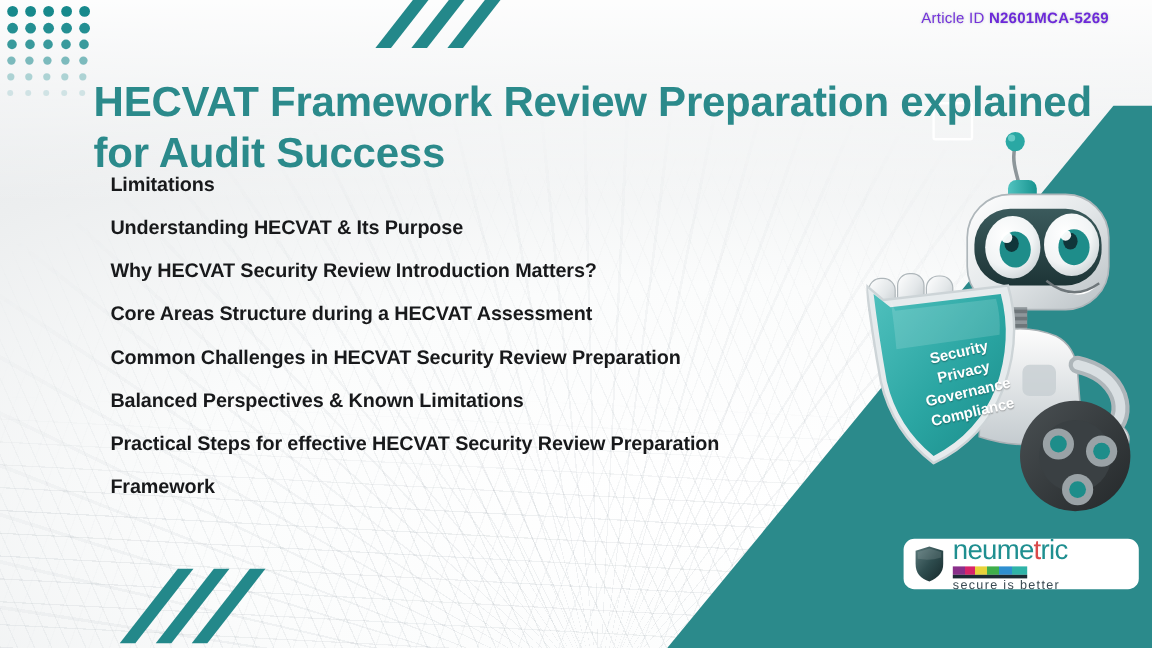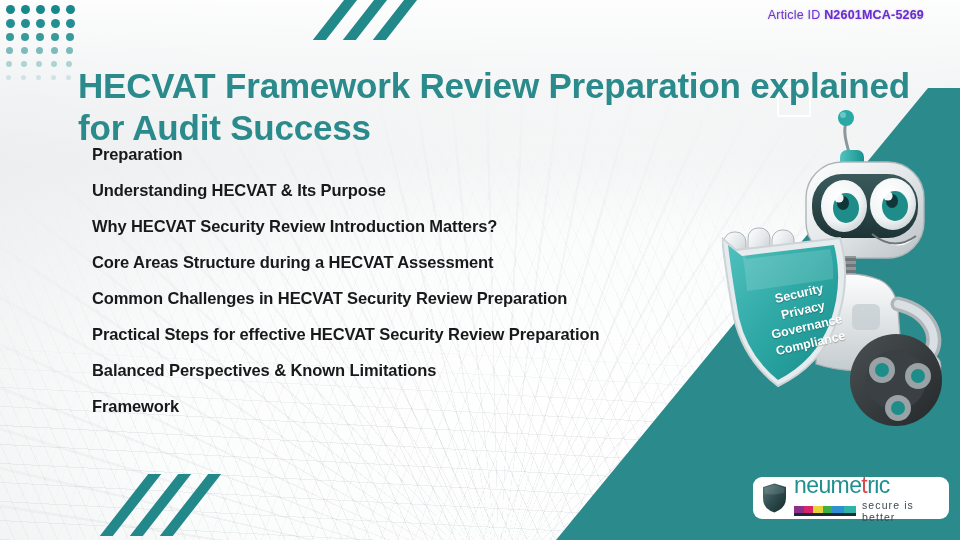--- a/index.html
+++ b/index.html
@@ -165,30 +165,29 @@
 
   
   .logo-box {
     position: absolute; left: 753px; top: 449px;
     width: 196px; height: 42px;
     background: #ffffff;
     border-radius: 9px;
     display: flex; align-items: center;
     padding: 0 9px;
     box-sizing: border-box;
-    margin-top: 28px;
   }
   .logo-shield { width: 25px; height: 30px; flex: 0 0 auto; margin-right: 7px; }
   .logo-right { flex: 1 1 auto; }
   .logo-word {
     font-size: 23px; font-weight: 400; color: #1f8f90;
     line-height: 22px; letter-spacing: -.6px;
   }
   .logo-word .lt { color: #d94a4a; }
-  .logo-sub { display: flex; align-items: center; margin-top: 3px; }
+  .logo-sub { display: flex; align-items: flex-start; margin-top: 3px; flex-direction: column; }
   .logo-bar {
     width: 62px; height: 7px; flex: 0 0 auto; margin-right: 6px;
     background: linear-gradient(to right,
       #8a2f8a 0%, #8a2f8a 16%,
       #d8246a 16%, #d8246a 30%,
       #e8d23a 30%, #e8d23a 46%,
       #3fae4a 46%, #3fae4a 62%,
       #2f8fd0 62%, #2f8fd0 80%,
       #2fb3a8 80%, #2fb3a8 100%);
   }
@@ -261,27 +260,27 @@
   <div class="square-deco"></div>
 
   <div class="article-id">
     <span class="lbl">Article ID</span>
     <span class="val">N2601MCA-5269</span>
   </div>
 
   <h1 class="title">HECVAT Framework Review Preparation explained for Audit Success</h1>
 
   <div class="agenda">
-    <div class="agenda-item">Preparation</div>
+    <div class="agenda-item">Limitations</div>
     <div class="agenda-item">Understanding HECVAT &amp; Its Purpose</div>
     <div class="agenda-item">Why HECVAT Security Review Introduction Matters?</div>
     <div class="agenda-item">Core Areas Structure during a HECVAT Assessment</div>
     <div class="agenda-item">Common Challenges in HECVAT Security Review Preparation</div>
+    <div class="agenda-item">Balanced Perspectives &amp; Known Limitations</div>
     <div class="agenda-item">Practical Steps for effective HECVAT Security Review Preparation</div>
-    <div class="agenda-item">Balanced Perspectives &amp; Known Limitations</div>
     <div class="agenda-item">Framework</div>
   </div>
 
   <div class="robot">
     <svg viewBox="0 0 238 322" xmlns="http://www.w3.org/2000/svg">
       <defs>
         <linearGradient id="gMetal" x1="0" y1="0" x2="1" y2="1">
           <stop offset="0" stop-color="#ffffff"></stop>
           <stop offset="0.5" stop-color="#e3e7e9"></stop>
           <stop offset="1" stop-color="#b9c0c4"></stop>

